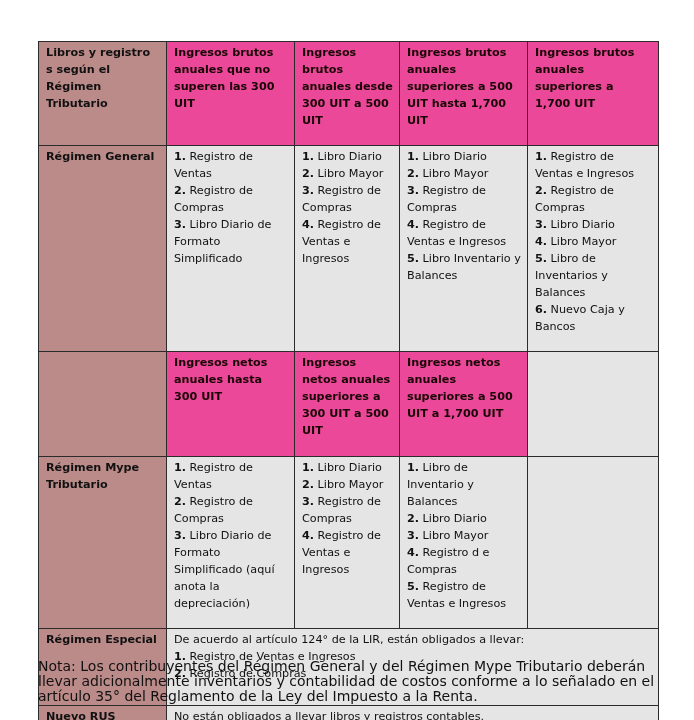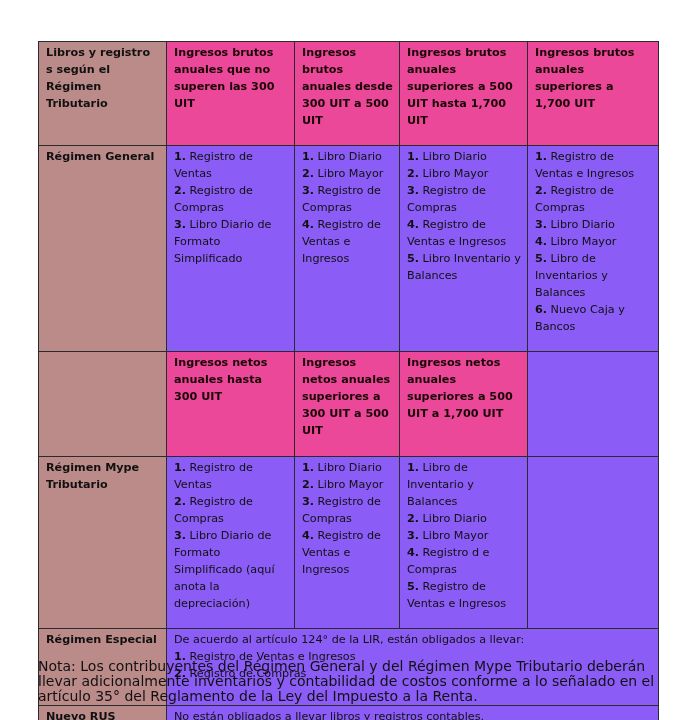--- a/index.html
+++ b/index.html
@@ -14,21 +14,21 @@
       border: 1px solid #2b2b2b; vertical-align: top;
       padding: 2px 6px 16px 7px;
     }
     col.c0 { width: 128px; }
     col.c1 { width: 128px; }
     col.c2 { width: 105px; }
     col.c3 { width: 128px; }
     col.c4 { width: 131px; }
     td.label { background: #bb8b89; font-weight: bold; }
     td.head { background: #ec4899; font-weight: bold; color: #1a0606; }
-    td.body { background: #8b5cf6; }
+    td.body { background: #e5e5e5; }
     tr.r-head td { height: 82px; }
     tr.r-general td { height: 182px; }
     tr.r-head2 td { height: 86px; }
     tr.r-mype td { height: 150px; margin-left: 43px; }
     tr.r-especial td { height: 58px; }
     tr.r-rus td { height: 13px; }
     .item { display: block; }
     .num { font-weight: bold; }
     .note {
       position: absolute; left: 38px; top: 659px; width: 630px;

